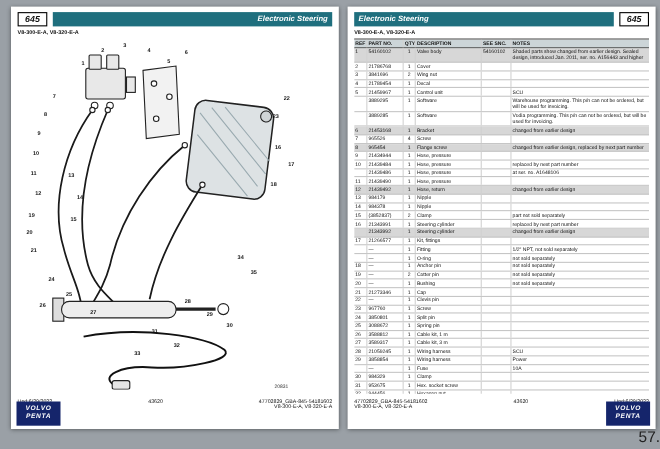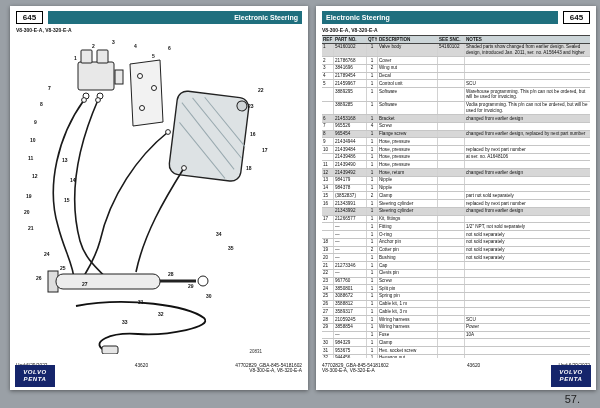--- a/index.html
+++ b/index.html
@@ -8,21 +8,21 @@
   body {
     width:600px; height:408px; position:relative; overflow:hidden;
     background:#9aa0a6; font-family:"Liberation Sans", sans-serif; color:#111;
   }
   .page { position:absolute; top:6px; height:384px; background:#fff;
           box-shadow:0 1px 4px rgba(0,0,0,.45); }
   .page.left  { left:10px;  width:298px; }
   .page.right { left:316px; width:280px; }
 
   
-  .header { position:absolute; top:5px; left:6px; right:6px; height:31px; }
+  .header { position:absolute; top:5px; left:6px; right:6px; height:31px;font-style:italic; }
   .numbox { position:absolute; top:0; width:27px; height:13px; border:1.5px solid #000;
             font-weight:bold; font-size:8px; display:flex; align-items:center; justify-content:center;
             background:#fff; }
   .page.left  .numbox { left:0; }
   .page.right .numbox { right:0; }
   .bar { position:absolute; top:0; height:13px; background:var(--teal); color:#fff;
          font-size:7px; font-weight:bold; display:flex; align-items:center; }
   .page.left  .bar { left:32px; right:0; justify-content:flex-end; padding-right:4px; }
   .page.right .bar { left:0; right:32px; justify-content:flex-start; padding-left:4px; }
 
@@ -55,21 +55,21 @@
   .doc-col { display:flex; flex-direction:column; }
   .page.left  .doc-col { align-items:flex-end; }
   .page.right .doc-col { align-items:flex-start; }
 
   .logo { position:absolute; bottom:3px; width:40px; height:22px; background:var(--navy);
           color:#fff; display:flex; flex-direction:column; align-items:center; justify-content:center;
           font-size:6px; font-weight:bold; font-style:italic; letter-spacing:0.6px; line-height:1.2; }
   .page.left  .logo { left:5px; }
   .page.right .logo { right:5px; }
 
-  .page-indicator { position:absolute; right:20px; bottom:3px; font-size:11px; color:#222; }
+  .page-indicator { position:absolute; right:0; bottom:3px; font-size:14px; color:#222; }
 </style>
 </head>
 <body>
 
 <div class="page left">
   <div class="header">
     <div class="numbox">645</div>
     <div class="bar">Electronic Steering</div>
   </div>
   <div class="models">V8-300-E-A, V8-320-E-A</div>

